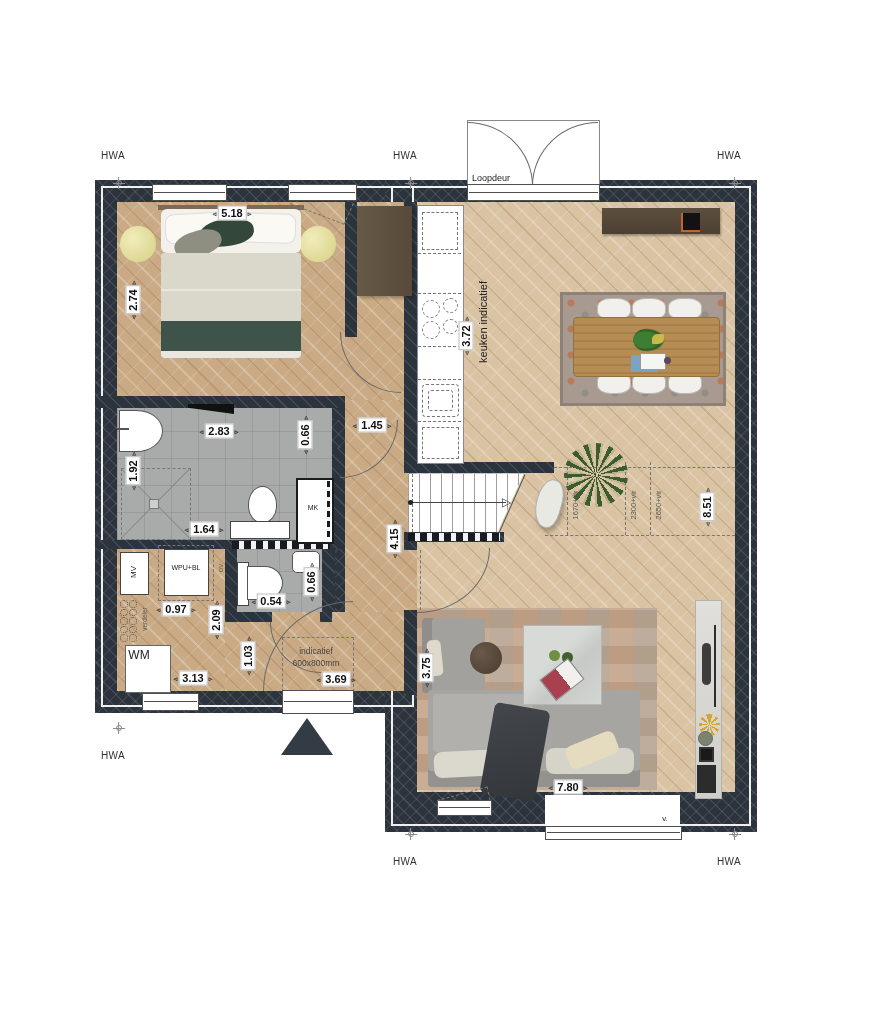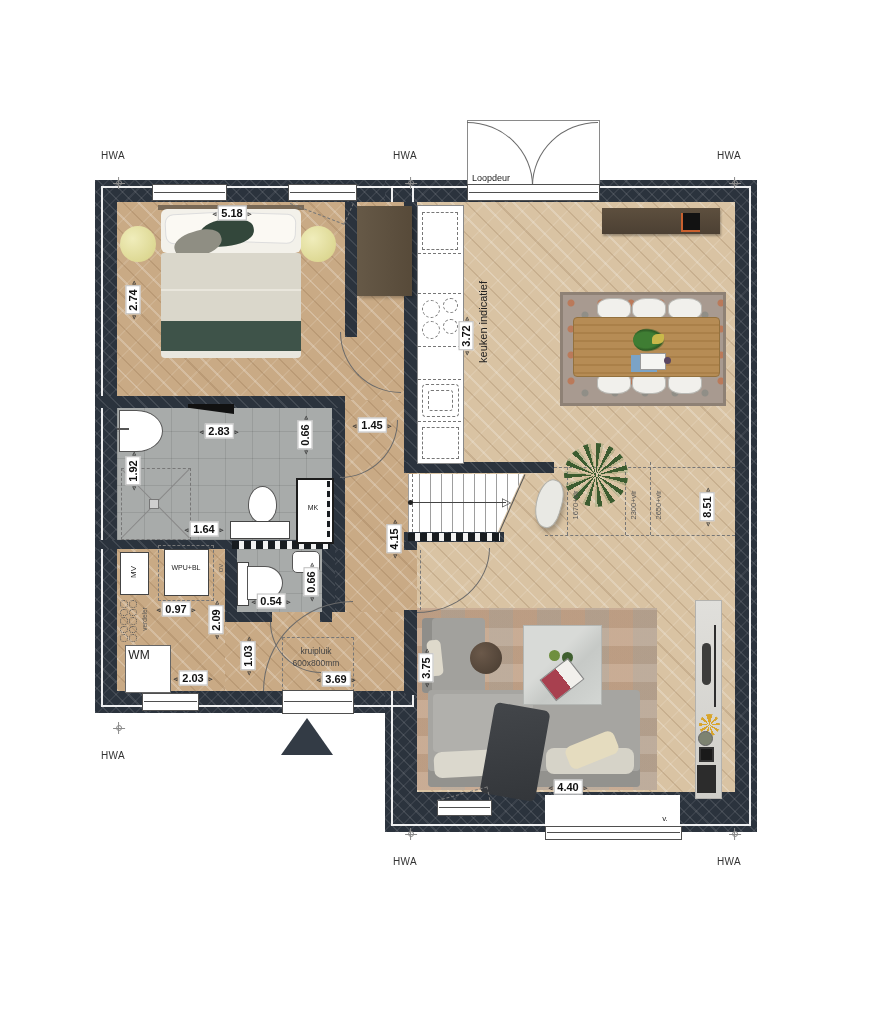--- a/index.html
+++ b/index.html
@@ -277,49 +277,49 @@
   <div class="dim v" style="left:311px;top:582px;">
       <span class="box">0.66</span>
     </div>
   <div class="dim" style="left:176px;top:609px;">
       <span class="box">0.97</span>
     </div>
   <div class="dim v" style="left:216px;top:620px;">
       <span class="box">2.09</span>
     </div>
   <div class="dim" style="left:193px;top:678px;">
-      <span class="box">2.03</span>
+      <span class="box">3.13</span>
     </div>
   <div class="dim v" style="left:248px;top:656px;">
       <span class="box">1.03</span>
     </div>
   <div class="dim" style="left:336px;top:679px;">
       <span class="box">3.69</span>
     </div>
   <div class="dim v" style="left:466px;top:336px;">
       <span class="box">3.72</span>
     </div>
   <div class="dim v" style="left:707px;top:507px;">
       <span class="box">8.51</span>
     </div>
   <div class="dim v" style="left:426px;top:668px;">
       <span class="box">3.75</span>
     </div>
   <div class="dim" style="left:568px;top:787px;">
-      <span class="box">4.40</span>
+      <span class="box">7.80</span>
     </div>
 
   <div class="note" style="left:491px;top:178px;font-size:9px;">Loopdeur</div>
   <div class="note v" style="left:483px;top:322px;font-size:11px;">keuken indicatief</div>
   <div class="note" style="left:313px;top:507px;font-size:7px;">MK</div>
   <div class="note v" style="left:133px;top:572px;font-size:8px;">MV</div>
   <div class="note" style="left:186px;top:567px;font-size:7px;">WPU+BL</div>
   <div class="note v" style="left:221px;top:568px;font-size:6px;color:#555;">OV</div>
   <div class="note v" style="left:144px;top:619px;font-size:6.5px;color:#555;">verdeler</div>
   <div class="note" style="left:139px;top:655px;font-size:12px;">WM</div>
-  <div class="note" style="left:316px;top:651px;font-size:8.5px;color:#444;">kruipluik</div>
+  <div class="note" style="left:316px;top:651px;font-size:8.5px;color:#444;">indicatief</div>
   <div class="note" style="left:316px;top:663px;font-size:8.5px;color:#444;">600x800mm</div>
   <div class="note" style="left:665px;top:818px;font-size:8px;">v.</div>
   <div class="note v" style="left:575px;top:505px;font-size:7.5px;color:#555;">1670+vlr</div>
   <div class="note v" style="left:633px;top:505px;font-size:7.5px;color:#555;">2300+vlr</div>
   <div class="note v" style="left:658px;top:505px;font-size:7.5px;color:#555;">2650+vlr</div>
 
 </div>
 
 </body></html>

